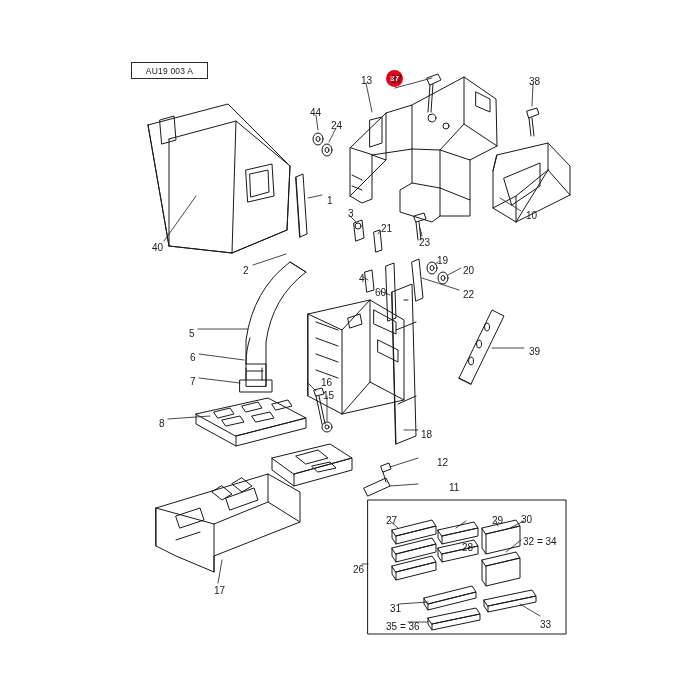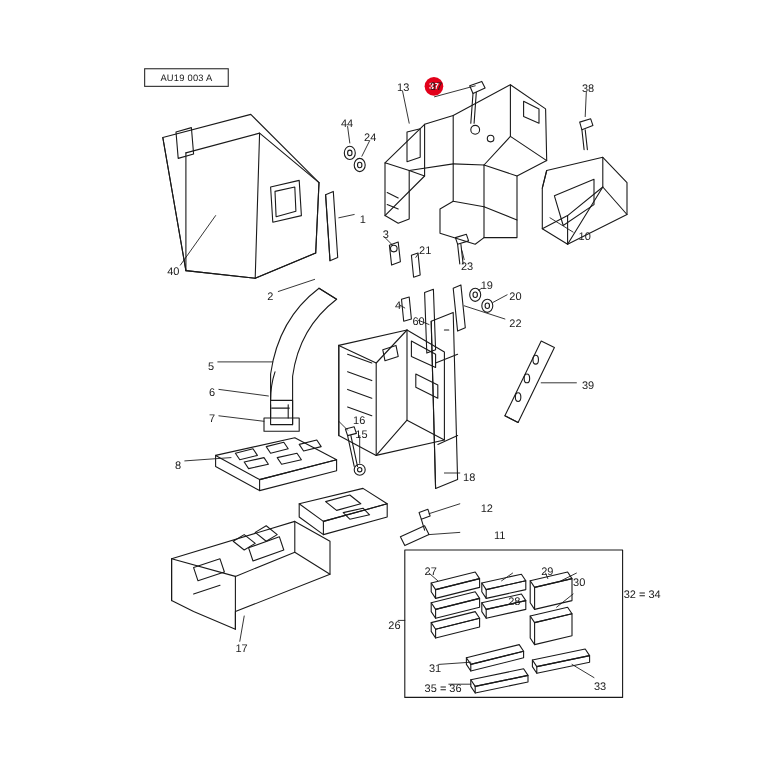--- a/index.html
+++ b/index.html
@@ -368,20 +368,20 @@
       <div class="part-label" style="left: 323px; top: 391px;">15</div>
       <div class="part-label" style="left: 159px; top: 419px;">8</div>
       <div class="part-label" style="left: 421px; top: 430px;">18</div>
       <div class="part-label" style="left: 421px; top: 458px; margin-left: 16px;">12</div>
       <div class="part-label" style="left: 421px; top: 483px; margin-left: 28px;">11</div>
       <div class="part-label" style="left: 214px; top: 586px;">17</div>
       <div class="part-label" style="left: 353px; top: 565px;">26</div>
       <div class="part-label" style="left: 386px; top: 516px;">27</div>
       <div class="part-label" style="left: 462px; top: 543px;">28</div>
       <div class="part-label" style="left: 492px; top: 516px;">29</div>
-      <div class="part-label" style="left: 521px; top: 515px; margin-top: 11px;">30</div>
-      <div class="part-label" style="left: 523px; top: 537px; margin-left: 44px;">32 = 34</div>
+      <div class="part-label" style="left: 521px; top: 515px;">30</div>
+      <div class="part-label" style="left: 523px; top: 537px;">32 = 34</div>
       <div class="part-label" style="left: 390px; top: 604px;">31</div>
       <div class="part-label" style="left: 386px; top: 622px;">35 = 36</div>
       <div class="part-label" style="left: 540px; top: 620px;">33</div>
     </div>
 
 </div>
 
 </body></html>

